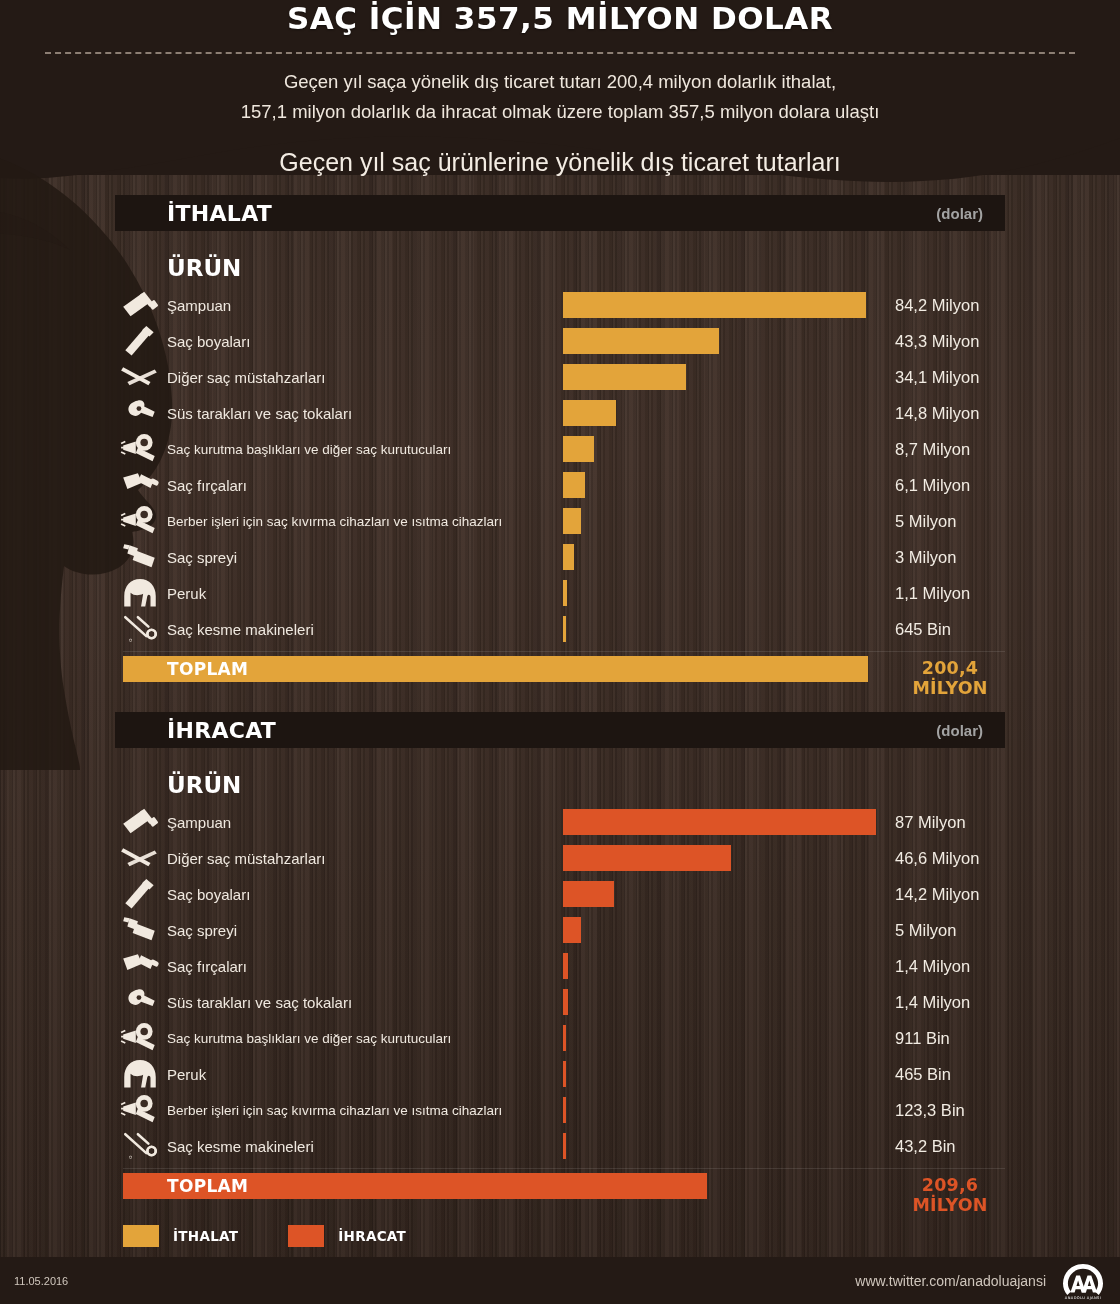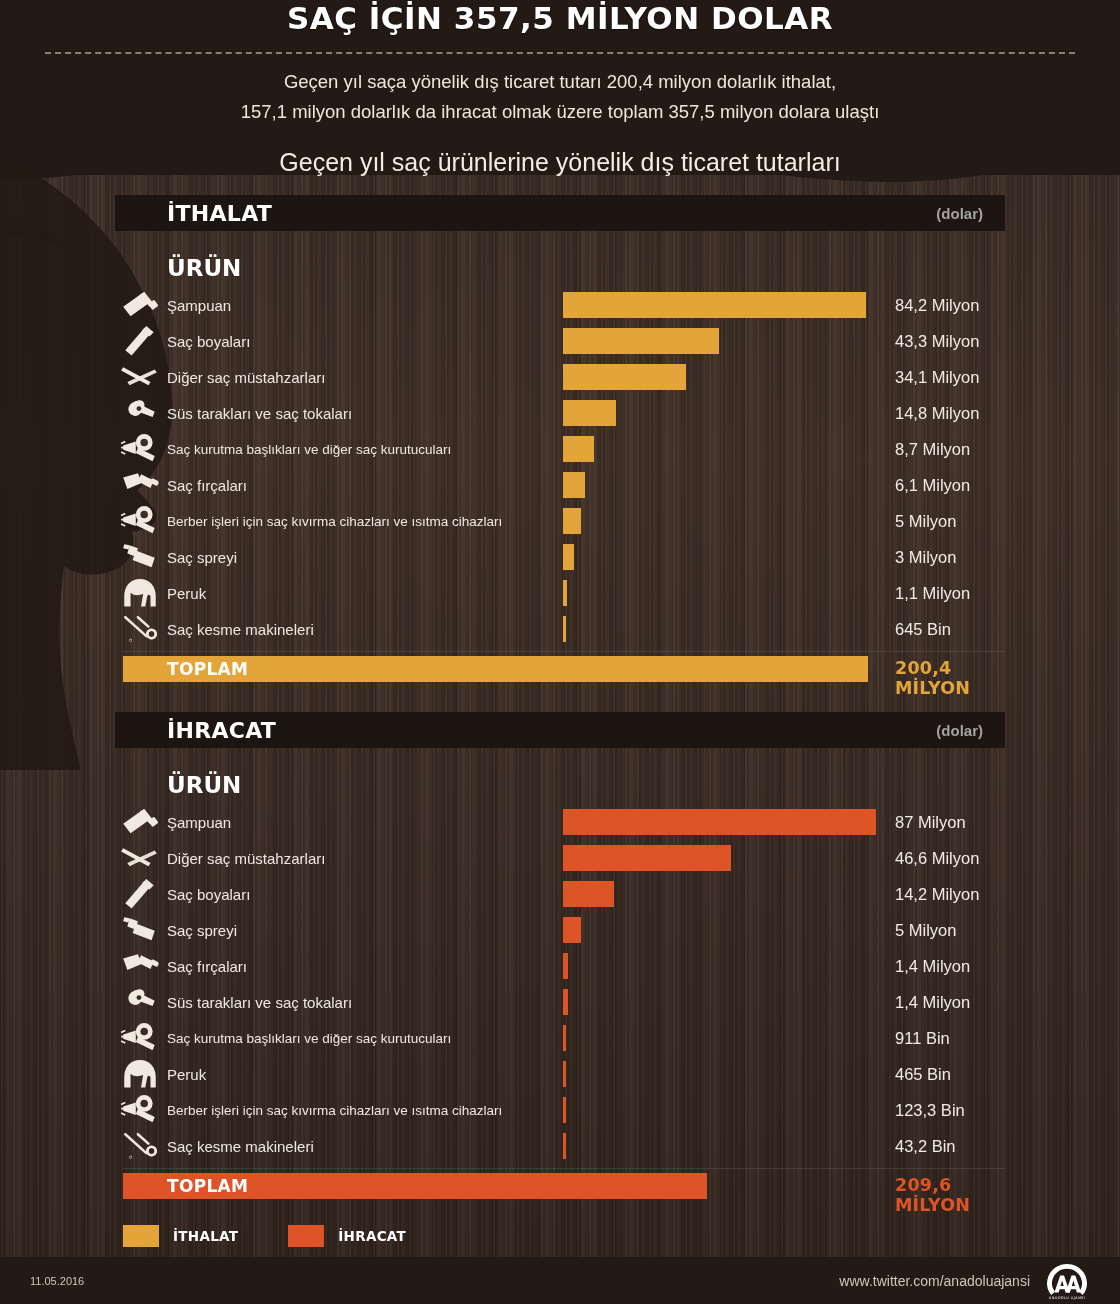--- a/index.html
+++ b/index.html
@@ -116,40 +116,40 @@
     display:flex; align-items:center;
   }
   .total-bar span{
     font-family:"DejaVu Sans", sans-serif;
     font-weight:bold; font-size:17px; color:#ffffff; padding-left:44px;
     letter-spacing:.3px;
   }
   .total-value{
     position:absolute; left:780px; top:2px;
     font-family:"DejaVu Sans", sans-serif;
-    font-weight:bold; font-size:17.5px; letter-spacing:.2px;
+    font-weight:bold; font-size:17.5px; letter-spacing:.2px;text-align:center;
   }
 
   
   .legend{
     position:relative; z-index:5; width:890px; margin:22px auto 0 auto;
     display:flex; align-items:center; padding-left:8px;
   }
   .legend-item{ display:flex; align-items:center; margin-right:50px; }
   .swatch{ width:36px; height:22px; margin-right:14px; }
   .legend-label{
     font-family:"DejaVu Sans", sans-serif;
     font-weight:bold; font-size:13.5px; color:#ffffff; letter-spacing:.3px;
   }
 
   
   .footer{
     position:absolute; left:0; bottom:0; width:1120px; height:47px; z-index:7;
     display:flex; align-items:center; justify-content:space-between;
-    padding:0 30px;
+    padding:0 14px;
   }
   .footer-date{ font-size:11px; color:#cfc6bc; }
   .footer-right{ display:flex; align-items:center; gap:14px; }
   .footer-url{ font-size:14px; color:#cfc6bc; }
   .aa-logo{ width:46px; height:40px; }
 </style>
 </head>
 <body>
 
 <div class="wood-bg"></div>

